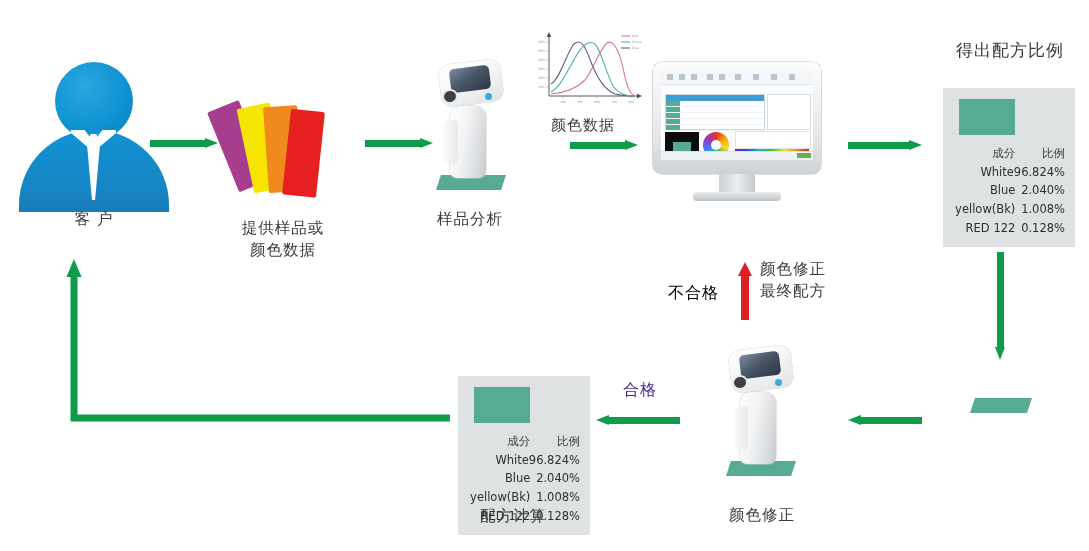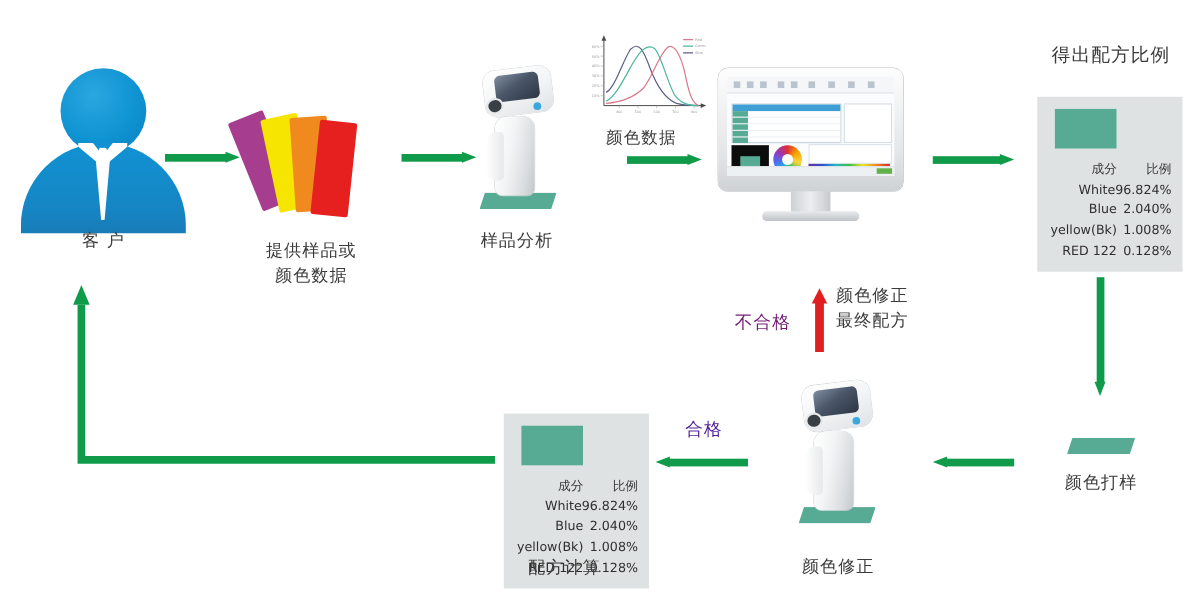--- a/index.html
+++ b/index.html
@@ -88,21 +88,21 @@
   .m-grad{position:absolute;left:74px;top:79px;width:74px;height:7px;
       background:linear-gradient(90deg,#6b2fa0,#2f4fd0,#1fb6c9,#35c23a,#f2e52a,#f08a1e,#e02424);}
   .m-stat{position:absolute;left:0;right:0;bottom:0;height:8px;background:#eef1f4;border-top:1px solid #dfe3e7;}
   .m-stat i{position:absolute;right:2px;top:1px;width:14px;height:5px;background:#62b24a;}
   .m-greenbar{position:absolute;left:4px;right:4px;top:88px;height:5px;background:#3faa4a;}
   
   .chart{position:absolute;}
   
   .swatch-par{position:absolute;width:62px;height:15px;background:#57ab95;
       clip-path:polygon(8% 0,100% 0,92% 100%,0 100%);}
-  .lbl-red{position:absolute;color:#701a75;font-size:16px;letter-spacing:1px;}
+  .lbl-red{position:absolute;color:#000000;font-size:16px;letter-spacing:1px;}
   .lbl-green{position:absolute;color:#4c1d95;font-size:16px;letter-spacing:1px;}
 </style>
 </head>
 <body>
 
 <div class="stage">
 
   <div class="node" style="left:18px;top:62px;width:152px;height:150px;">
     <div class="person-head" style="left:37px;top:0;"></div>
     <div class="person-body" style="left:1px;top:68px;">
@@ -277,21 +277,20 @@
       </div>
     </div>
   </div>
 
   <div class="varrow down" style="left:995px;top:252px;height:108px;">
     <div class="shaft" style="height:96px;"></div>
       <div class="head"></div>
   </div>
 
   <div class="swatch-par" style="left:970px;top:398px;"></div>
-  <div class="cap" style="left:931px;top:428px;width:140px;">颜色打样</div>
 
   <div class="harrow left" style="left:848px;top:415px;width:74px;">
     <div class="head"></div>
       <div class="shaft" style="left:12px;width:62px;"></div>
   </div>
 
   <div class="spec" style="left:718px;top:348px;width:90px;height:128px;">
     <div class="plate"></div>
     <div class="handle"></div>
     <div class="grip"></div>

